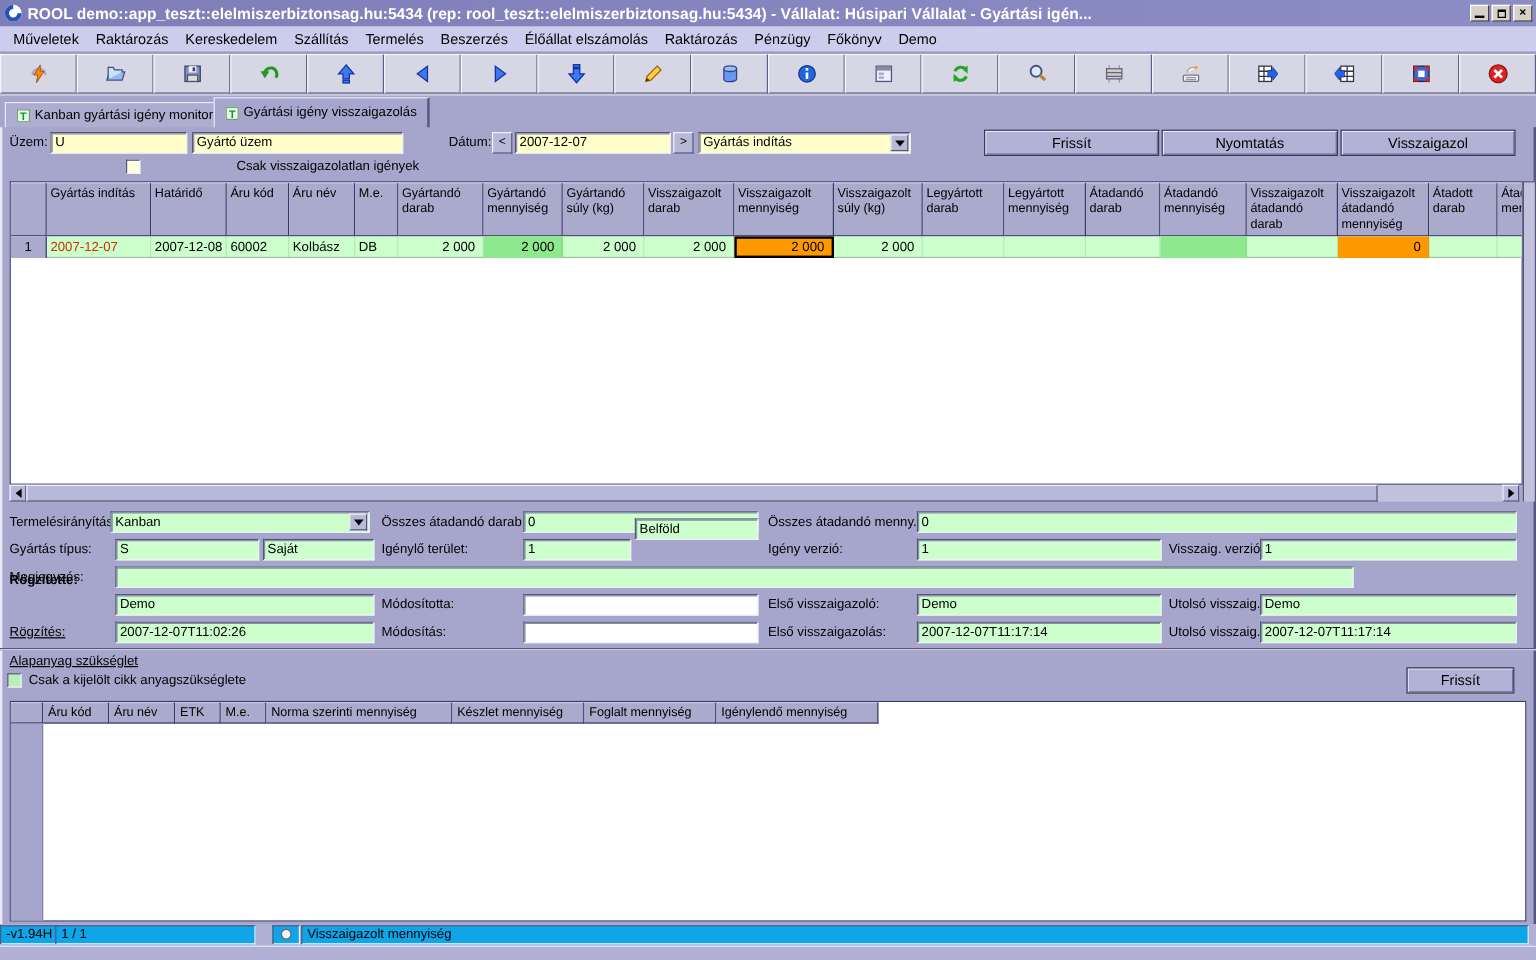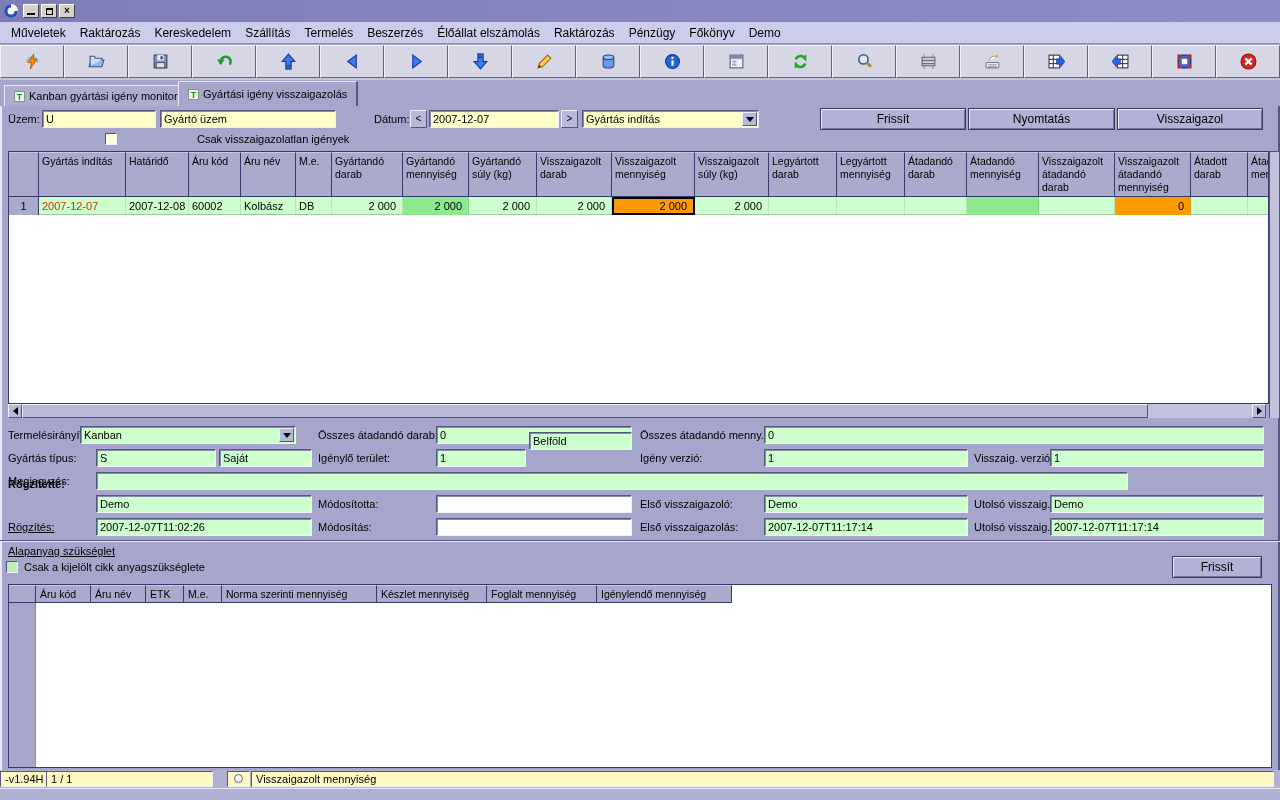--- a/index.html
+++ b/index.html
@@ -65,33 +65,34 @@
   
   .sep { position:absolute; left:0; top:540px; width:1280px; height:2px; background:#55557f; border-bottom:1px solid #e8e8f6; }
   .mat-title { position:absolute; left:8px; top:545px; text-decoration:underline; font-size:11px; }
   .mat-grid { position:absolute; left:8px; top:584px; width:1264px; height:184px; background:#fff; border:1px solid #3a3a6a; overflow:hidden; }
   .mt-header { position:absolute; top:0; left:0; height:18px; white-space:nowrap; font-size:0; }
   .mt-hc { display:inline-block; vertical-align:top; height:18px; background:#aaaacc; border-right:1px solid #3a3a6a; border-bottom:1px solid #3a3a6a; border-top:1px solid #c8c8e4; font-size:10.5px; line-height:15px; padding:1px 4px; overflow:hidden; white-space:nowrap; }
   .mt-gutter { position:absolute; left:0; top:18px; width:27px; height:166px; background:#a6a6cc; border-right:1px solid #8888ae; }
 
   
   .statusbar { position:absolute; left:0; top:770px; width:1280px; height:18px; background:#b0b0d4; }
-  .sb-box { position:absolute; top:1px; height:16px; background:#fef9c3; border:1px solid #55557f; border-right-color:#f0f0fa; border-bottom-color:#f0f0fa; font-size:11px; line-height:14px; padding:0 4px; white-space:nowrap; overflow:hidden; }
+  .sb-box { position:absolute; top:1px; height:16px; background:#0ea5e9; border:1px solid #55557f; border-right-color:#f0f0fa; border-bottom-color:#f0f0fa; font-size:11px; line-height:14px; padding:0 4px; white-space:nowrap; overflow:hidden; }
   .sb-circle { width:9px; height:9px; border-radius:50%; background:#f4f4f4; border:1px solid #666; margin:2px auto; }
   .bottom-fill { position:absolute; left:0; top:788px; width:1280px; height:12px; background:#b0b0d4; border-top:1px solid #e8e8f6; }
 </style>
 </head>
 <body>
 
 <div class="titlebar">
   <svg class="title-icon" viewBox="0 0 16 16">
     <circle cx="8" cy="8" r="7" fill="#ffffff"></circle>
     <path d="M8 1 A7 7 0 1 0 15 8 L11.5 8 A3.5 3.5 0 1 1 8 4.5 Z" fill="#2255bb"></path>
     <circle cx="8" cy="8" r="2.2" fill="#ffffff"></circle>
   </svg>
+  <div class="title-text">ROOL demo::app_teszt::elelmiszerbiztonsag.hu:5434 (rep: rool_teszt::elelmiszerbiztonsag.hu:5434) - Vállalat: Húsipari Vállalat - Gyártási igén...</div>
   <div class="win-btns">
     <div class="win-btn">
         <div class="glyph-min"></div>
       </div>
     <div class="win-btn">
         <div class="glyph-rest"></div>
       </div>
     <div class="win-btn">
         <div class="glyph-close">×</div>
       </div>
@@ -297,21 +298,21 @@
   <div class="sc-btn" style="left:0; top:0;">
       <span class="tri-left"></span>
     </div>
   <div class="sc-thumb" style="left:14px; width:1126px;"></div>
   <div class="sc-btn" style="left:1244px; top:0;">
       <span class="tri-right"></span>
     </div>
 </div>
 
 <div class="lbl" style="left:8px; top:429px;">Termelésirányítás:</div>
-<div class="fld green" style="left:80px; top:426px; width:216px;">
+<div class="fld green" style="left:92px; top:426px; width:216px;">
   <span>Kanban</span>
   <span class="dd-arrow-btn">
       <span class="tri-down"></span>
     </span>
 </div>
 <div class="lbl" style="left:318px; top:429px;">Összes átadandó darab:</div>
 <div class="fld green" style="left:436px; top:426px; width:196px;">0</div>
 <div class="lbl" style="left:640px; top:429px;">Összes átadandó menny.:</div>
 <div class="fld green" style="left:764px; top:426px; width:500px;">0</div>
 

